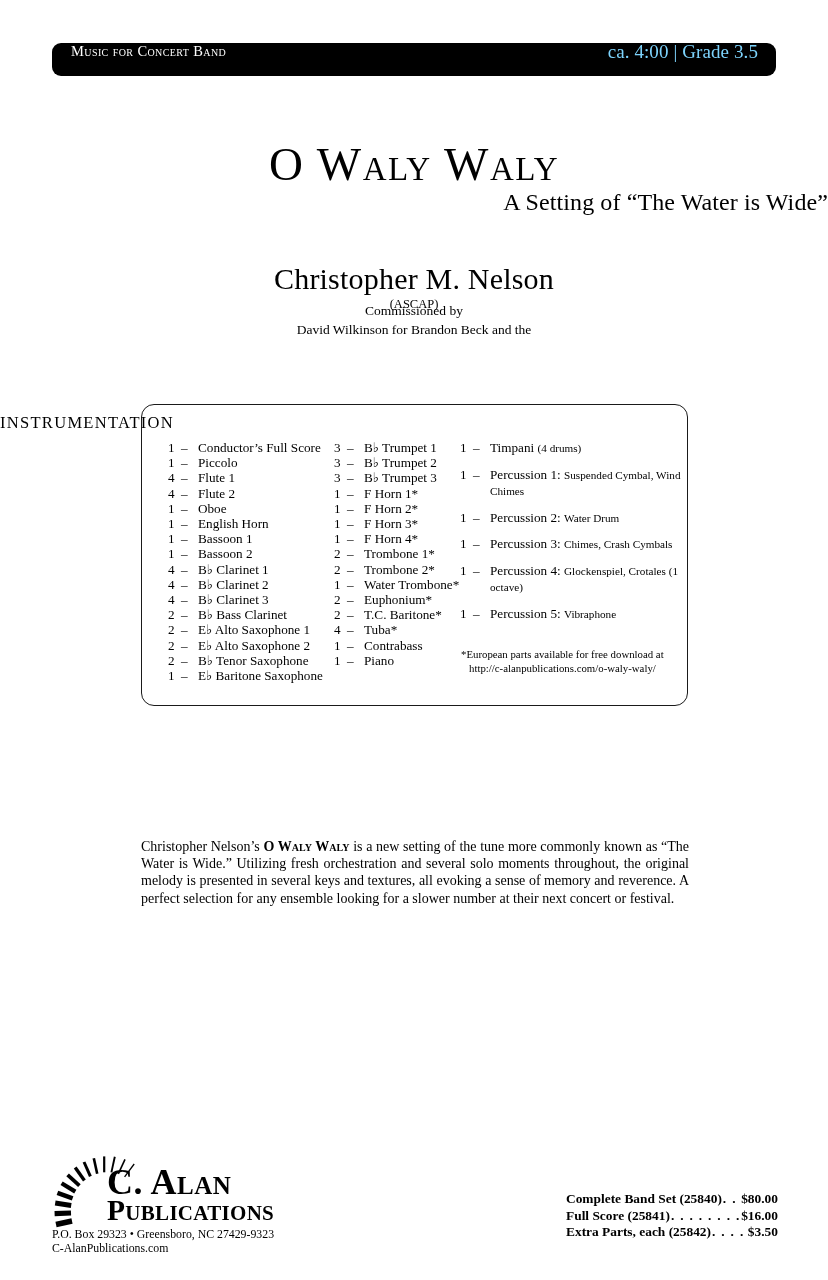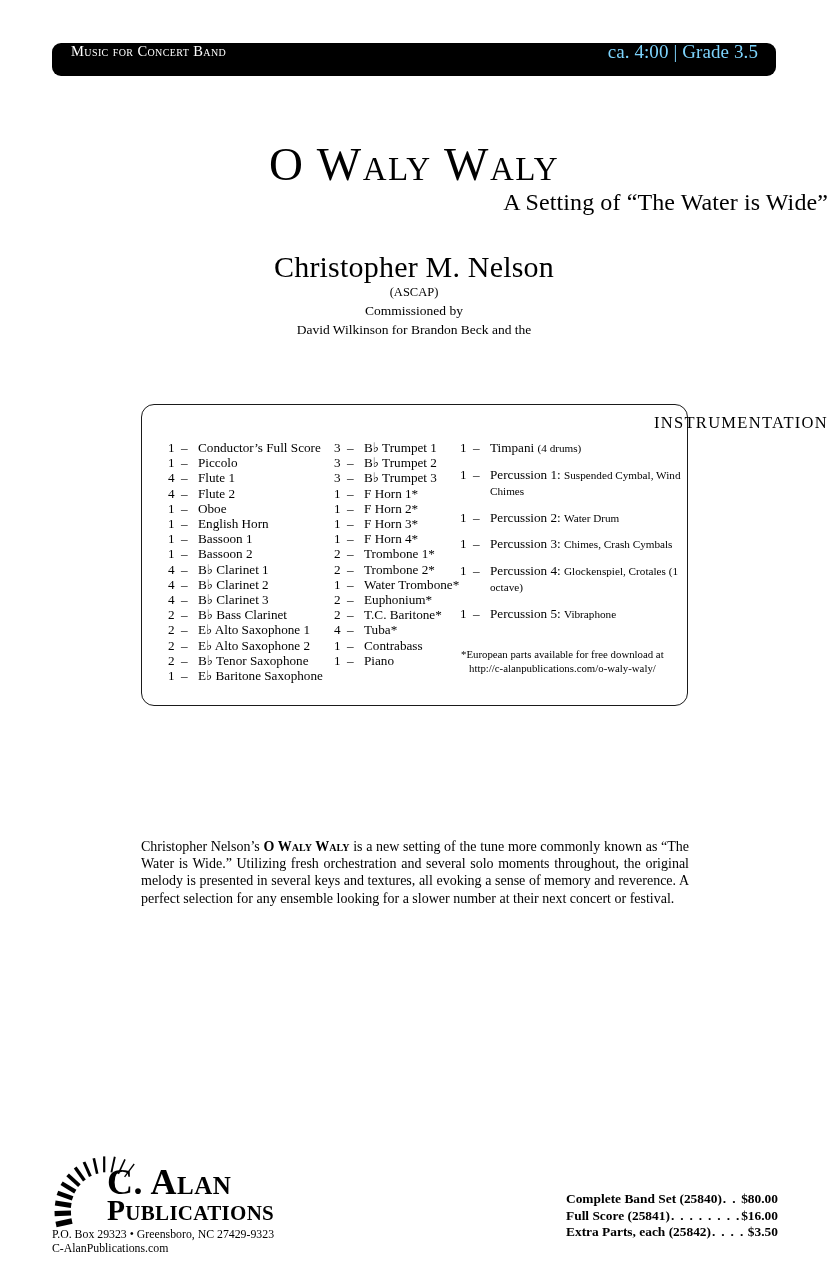--- a/index.html
+++ b/index.html
@@ -61,21 +61,21 @@
     margin: 0;
     font-weight: normal;
   }
   .subtitle {
     font-size: 24px;
     letter-spacing: 0.1px;
     text-align: right;
   }
   .composer {
     font-size: 30px;
-    margin-top: 34px;
+    margin-top: 46px;
     letter-spacing: 0.2px;
   }
   .ascap {
     font-size: 12.5px;
     margin-top: 1px;
   }
 
   
   .commission {
     position: absolute;
@@ -96,21 +96,21 @@
     height: 302px;
     border: 1.6px solid #1a1a1a;
     border-radius: 13px;
     box-sizing: border-box;
   }
   .instr-heading {
     position: absolute;
     left: 0;
     top: 413px;
     width: 828px;
-    text-align: right;
+    text-align: left;
     font-size: 16.5px;
     letter-spacing: 1.3px;
   }
 
   .instr-col {
     position: absolute;
     font-size: 13.2px;
   }
   .col1 { left: 168px; top: 440px; }
   .col2 { left: 334px; top: 440px; }

